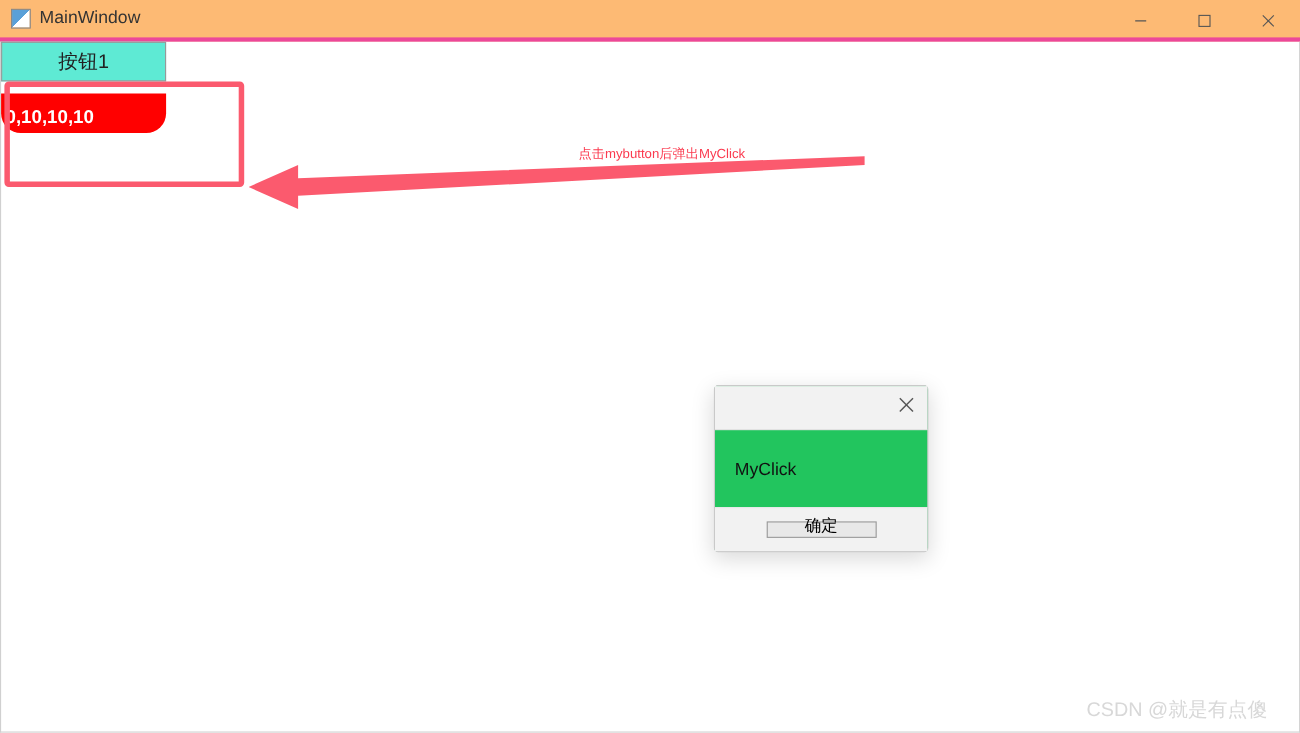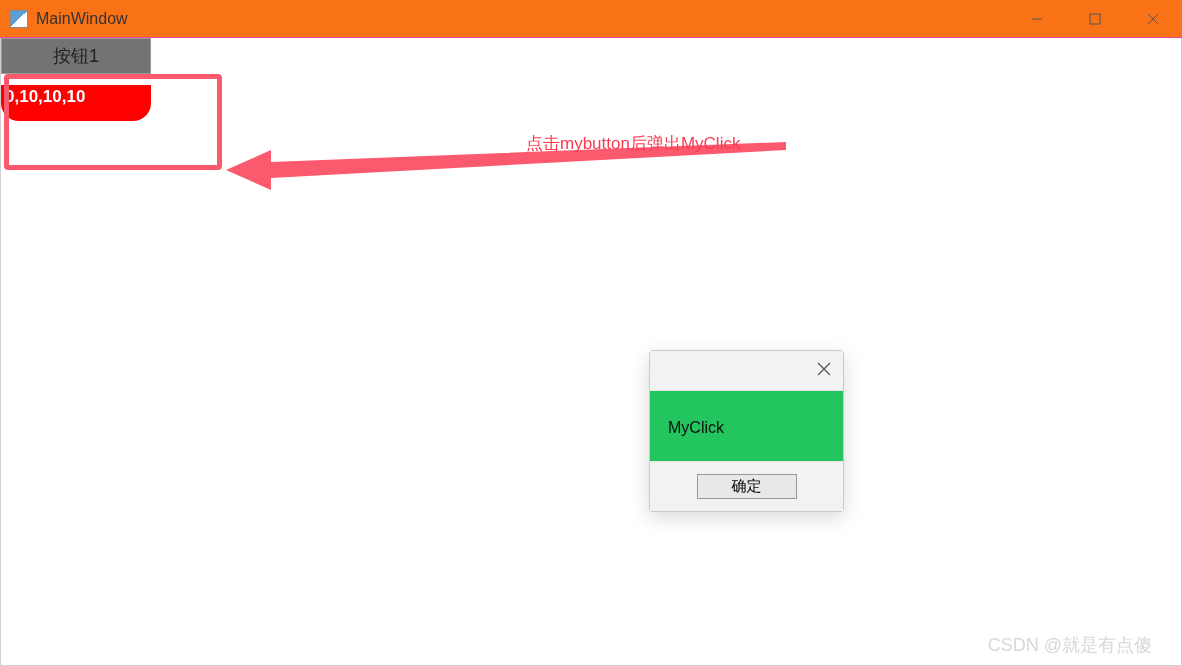--- a/index.html
+++ b/index.html
@@ -10,22 +10,22 @@
     body {
       width: 1182px;
       height: 666px;
       font-family: "Microsoft YaHei", "Segoe UI", sans-serif;
       background: #ffffff;
       position: relative;
       overflow: hidden;
     }
     .window-titlebar {
       height: 38px;
-      background: #f97316;
-      border-bottom: 1px solid #ec4899;
+      background: #fdba74;
+      border-bottom: 4px solid #ec4899;
       display: flex;
       align-items: center;
       padding-left: 10px;
       position: relative;
     }
     .window-icon {
       width: 18px;
       height: 18px;
       border: 1px solid #888;
       margin-right: 8px;
@@ -71,21 +71,21 @@
       background: #ffffff;
       border: 1px solid #d0d0d0;
       border-top: none;
     }
     .button-1 {
       position: absolute;
       left: 0;
       top: 0;
       width: 150px;
       height: 36px;
-      background: #737373;
+      background: #5eead4;
       border: 1px solid #999;
       font-size: 18px;
       color: #222;
       display: flex;
       align-items: center;
       justify-content: center;
       cursor: pointer;
     }
     .highlight-box {
       position: absolute;
@@ -103,29 +103,29 @@
       width: 150px;
       height: 36px;
       background: #ff0000;
       border-radius: 0 0 18px 18px;
       color: #ffffff;
       font-size: 17px;
       font-weight: bold;
       display: flex;
       align-items: flex-start;
       padding-left: 4px;
-      padding-top: 2px;
+      padding-top: 12px;
       cursor: pointer;
     }
     .annotation-text {
       position: absolute;
       left: 525px;
       top: 94px;
       color: #fb3a4f;
-      font-size: 17px;
+      font-size: 12px;
     }
     .arrow-svg {
       position: absolute;
       left: 225px;
       top: 92px;
       width: 570px;
       height: 60px;
     }
     .dialog {
       position: absolute;
@@ -161,27 +161,27 @@
     }
     .dialog-footer {
       background: #f2f2f2;
       padding: 12px;
       display: flex;
       justify-content: center;
       border-top: 1px solid #e8e8e8;
     }
     .dialog-ok {
       width: 100px;
-      height: 25px;
+      height: 15px;
       background: #e8e8e8;
       border: 1px solid #999;
       font-size: 15px;
       cursor: pointer;
       display: flex;
-      align-items: center;
+      align-items: flex-end;
       justify-content: center;
     }
     .watermark {
       position: absolute;
       right: 29px;
       bottom: 8px;
       color: #d8d8d8;
       font-size: 18px;
     }
   </style>

